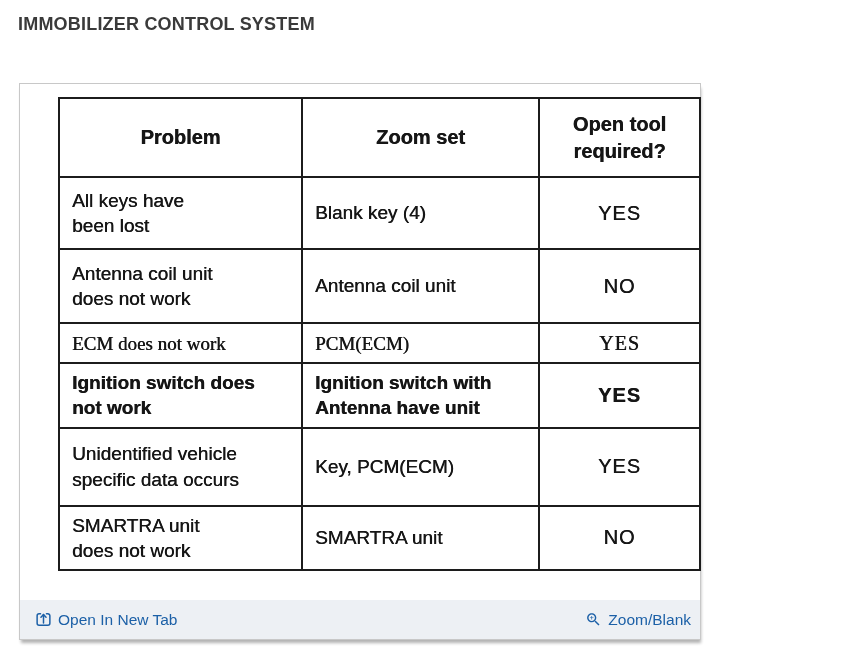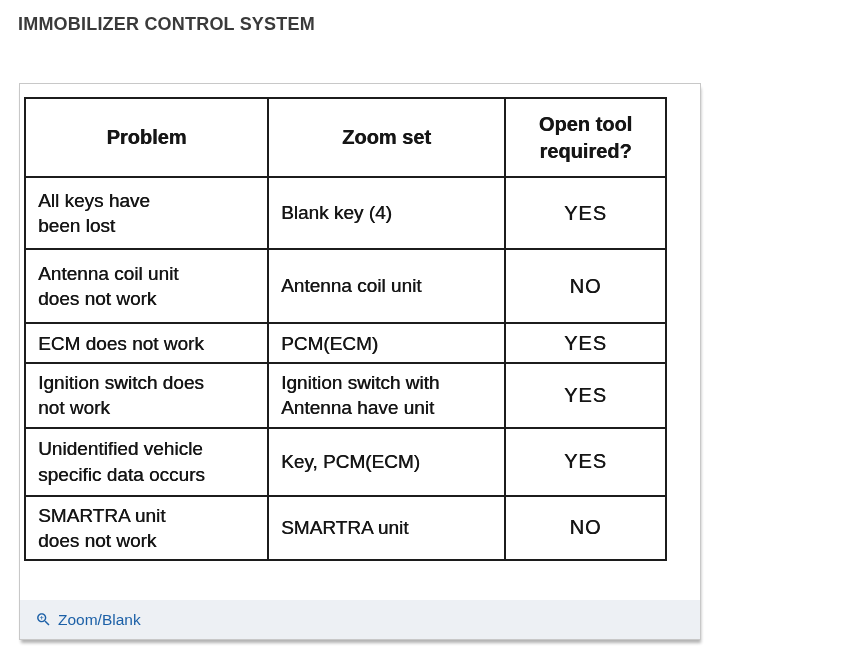--- a/index.html
+++ b/index.html
@@ -29,21 +29,21 @@
     left: 19px; top: 83px;
     width: 682px; height: 557px;
     background: #ffffff;
     border: 1px solid #c8c8c8;
     box-shadow: 1px 4px 3px -1px rgba(0,0,0,0.30);
   }
 
   
   .scan {
     position: absolute;
-    left: 4px; top: 13px;
+    left: 38px; top: 13px;
   }
   table.scan-table {
     border-collapse: collapse;
     table-layout: fixed;
     width: 641px;
     color: #161616;
     font-size: 19px;
     line-height: 1.32;
     text-shadow: 0.4px 0 0 currentColor; 
   }
@@ -62,23 +62,23 @@
   }
   .scan-table td.answer {
     text-align: center;
     font-size: 20px;
     letter-spacing: 1px;
     padding: 6px 12px;
   }
   .scan-table thead tr { height: 79px; }
   .scan-table tbody tr:nth-child(1) { height: 72px; margin-top: 16px; }
   .scan-table tbody tr:nth-child(2) { height: 74px; }
-  .scan-table tbody tr:nth-child(3) { height: 33px; }
-  .scan-table tbody tr:nth-child(4) { height: 54px; }
-  .scan-table tbody tr:nth-child(5) { height: 68px; }
+  .scan-table tbody tr:nth-child(3) { height: 33px; font-family: Liberation Serif, serif; }
+  .scan-table tbody tr:nth-child(4) { height: 54px; font-weight: bold; }
+  .scan-table tbody tr:nth-child(5) { height: 78px; }
   .scan-table tbody tr:nth-child(6) { height: 60px; }
 
   
   .figure-footer {
     position: absolute;
     left: 0; right: 0; bottom: 0;
     height: 39px;
     background: #edf0f4;
     display: flex;
     align-items: center;
@@ -155,20 +155,30 @@
           <td>SMARTRA unit</td>
           <td class="answer">NO</td>
         </tr>
       </tbody>
     </table>
   </div>
 
   <div class="figure-footer">
     <a class="footer-link">
       <span>
+        <svg width="17" height="17" viewBox="0 0 16 16" fill="none" stroke="currentColor" stroke-width="1.4" stroke-linecap="round" stroke-linejoin="round">
+          <path d="M5.2 2.6 H3.9 C2.85 2.6 2 3.45 2 4.5 v7 C2 12.55 2.85 13.4 3.9 13.4 h8.2 c1.05 0 1.9-.85 1.9-1.9 v-7 c0-1.05-.85-1.9-1.9-1.9 H10.8"></path>
+          <path d="M8 11.2 V3.4"></path>
+          <path d="M5.6 5.8 8 3.4 10.4 5.8"></path>
+        </svg>
+      </span>
+      <span>Open In New Tab</span>
+    </a>
+    <a class="footer-link">
+      <span>
         <svg width="17" height="17" viewBox="0 0 24 24" fill="currentColor">
           <path d="M15.5 14h-.79l-.28-.27C15.41 12.59 16 11.11 16 9.5 16 5.91 13.09 3 9.5 3S3 5.91 3 9.5 5.91 16 9.5 16c1.61 0 3.09-.59 4.23-1.57l.27.28v.79l5 4.99L20.49 19l-4.99-5zm-6 0C7.01 14 5 11.99 5 9.5S7.01 5 9.5 5 14 7.01 14 9.5 11.99 14 9.5 14z"></path>
           <path d="M12 10h-2v2H9v-2H7V9h2V7h1v2h2v1z"></path>
         </svg>
       </span>
       <span>Zoom/Blank</span>
     </a>
   </div>
 
 </div>

